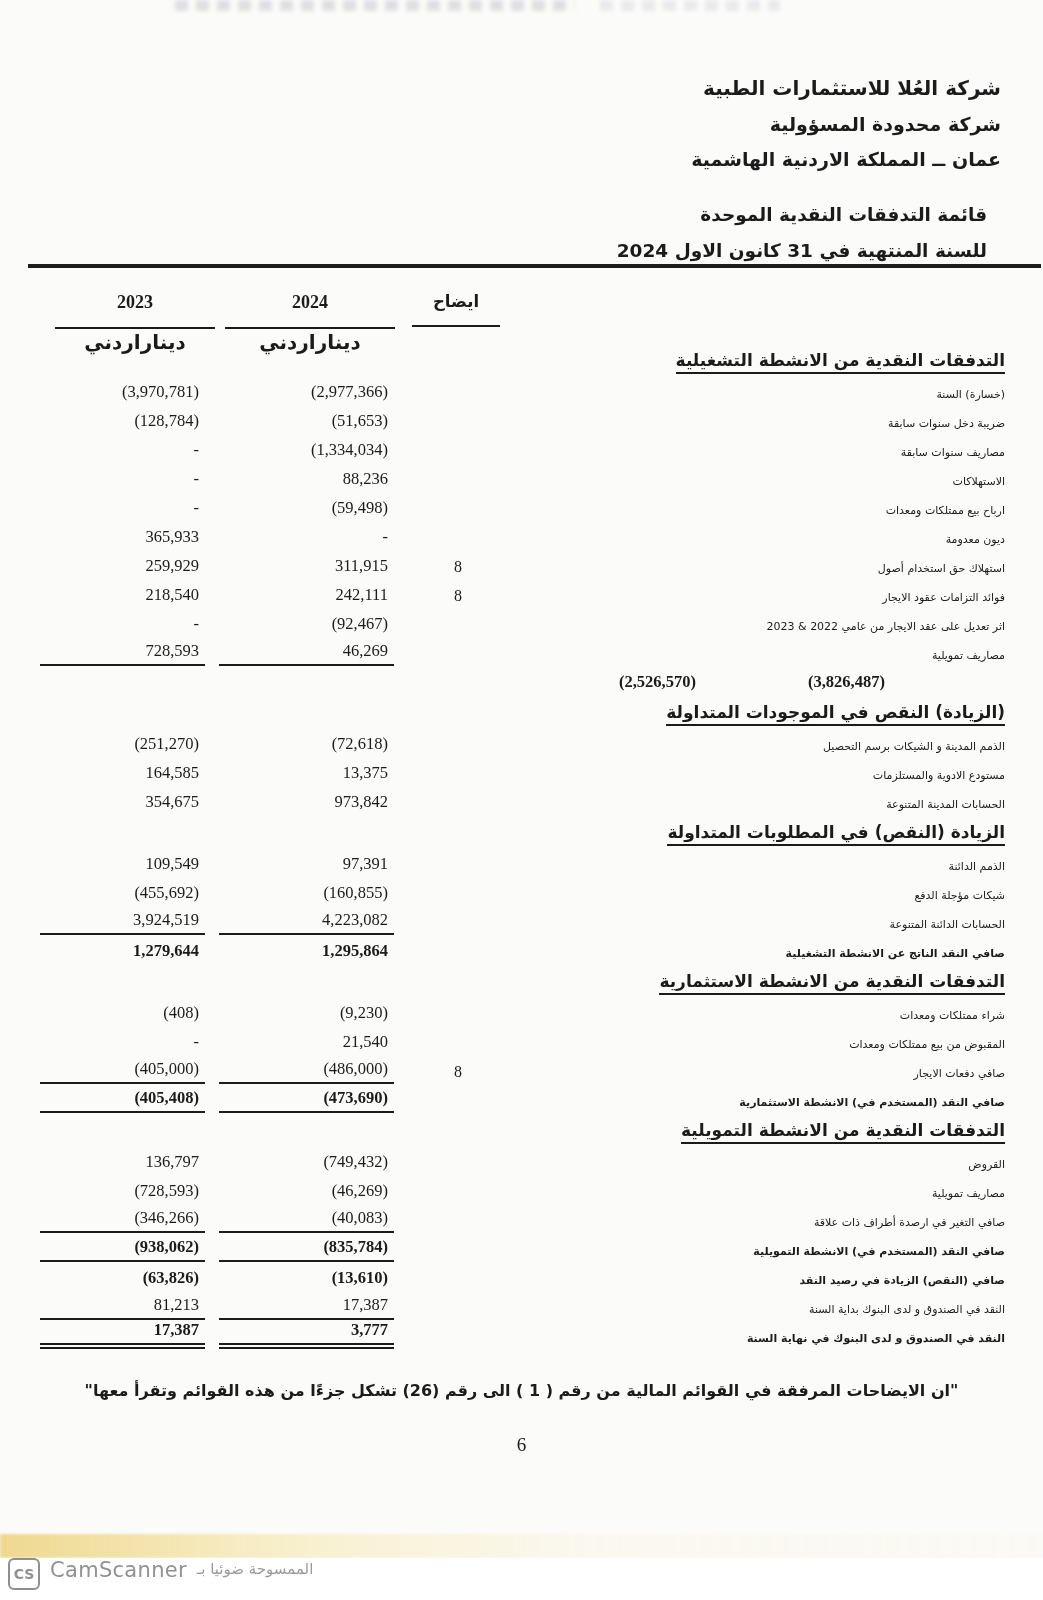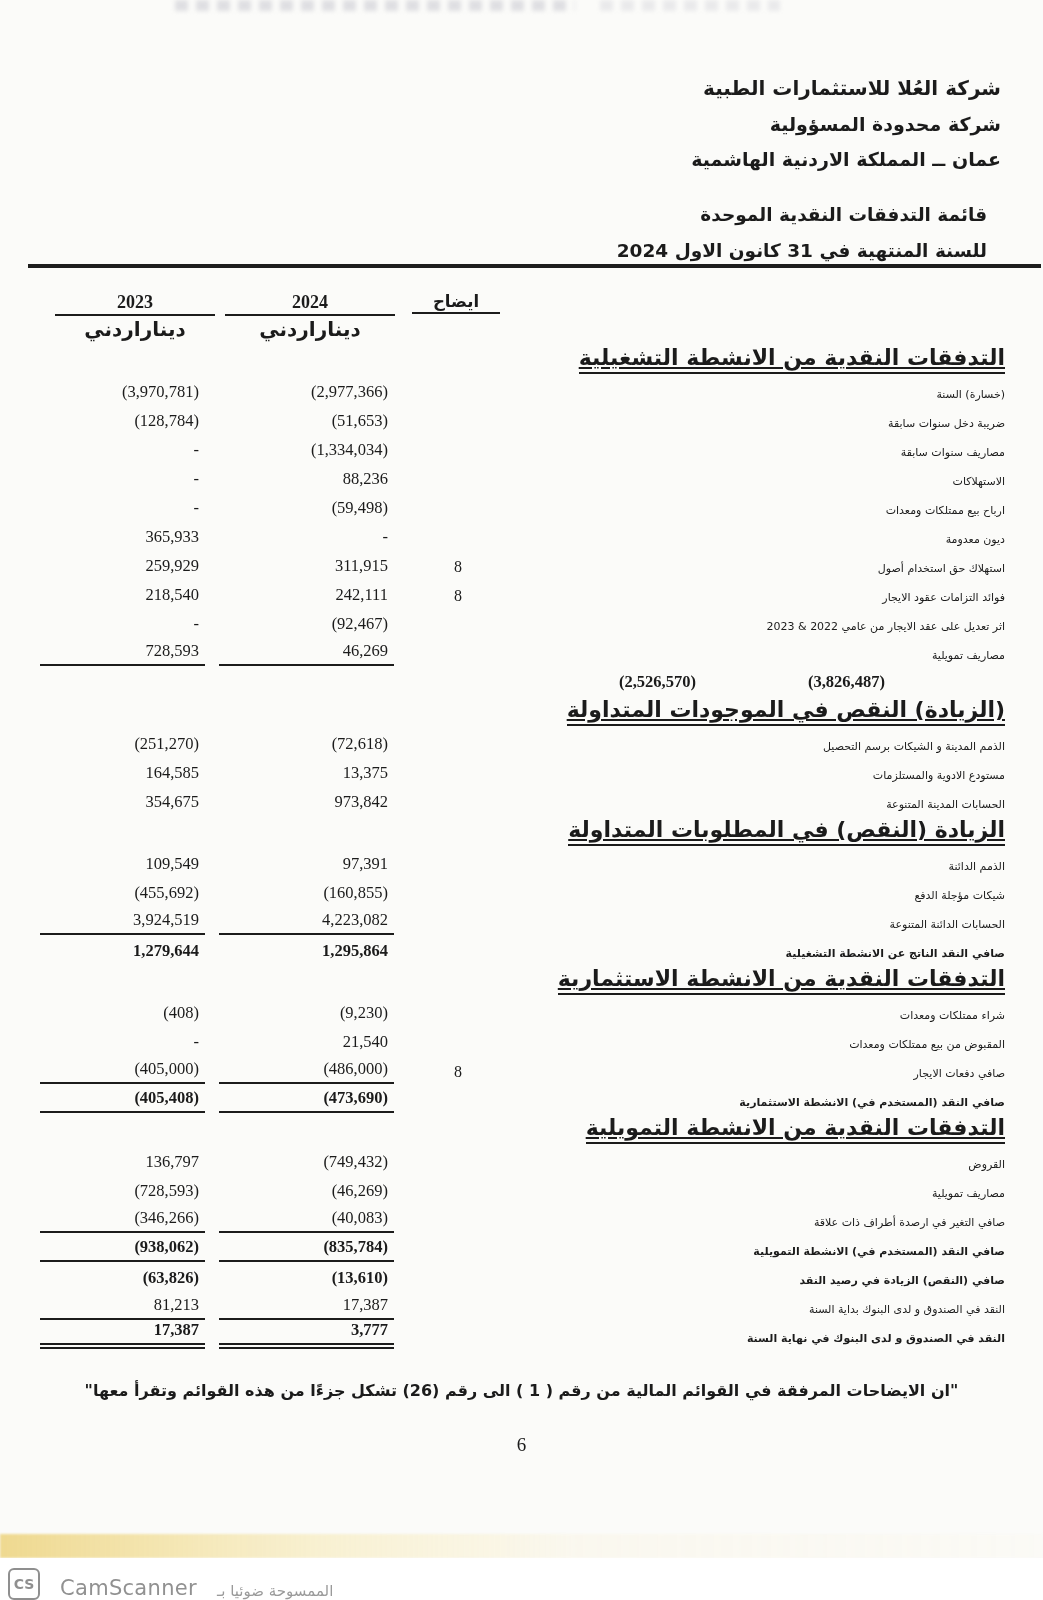--- a/index.html
+++ b/index.html
@@ -37,38 +37,38 @@
   .stmt .t2{font-size:18.5px;}
   .toprule{
     position:absolute;top:264px;left:28px;right:2px;height:4px;
     background:#1d1d1d;
   }
 
   
   .colhead{position:absolute;text-align:center;}
   .colhead .yr{
     font-family:"Liberation Serif", serif;font-weight:bold;font-size:18px;
-    border-bottom:2.5px solid #1c1c1c;padding-bottom:1px;display:block;
+    border-bottom:2.5px solid #1c1c1c;padding-bottom:14px;display:block;
   }
   .colhead .cur{font-size:20px;font-weight:bold;direction:rtl;padding-top:1px;display:block;}
   .ch-2023{top:292px;left:55px;width:160px;}
   .ch-2024{top:292px;left:225px;width:170px;}
   .ch-note{top:292px;left:412px;width:88px;}
   .ch-note .yr{font-family:"DejaVu Sans",sans-serif;font-size:16.5px;}
 
   
   .tbl{position:absolute;top:343px;left:40px;right:38px;}
   .row{
     display:flex;direction:rtl;align-items:flex-end;
     height:29px;column-gap:14px;
   }
   .row.section{height:31px;margin-bottom:2px;}
   .sec-label{
-    font-weight:bold;font-size:22px;
-    border-bottom:2px solid #1b1b1b;padding-bottom:2px;text-decoration:underline;
+    font-weight:bold;font-size:17px;
+    border-bottom:2px solid #1b1b1b;padding-bottom:2px;
   }
   .lbl{flex:1;text-align:right;font-size:11px;padding-bottom:3px;line-height:1.15;}
   .note{
     width:100px;text-align:center;
     font-family:"Liberation Serif", serif;font-size:16px;padding-bottom:3px;
   }
   .num{
     width:175px;direction:ltr;text-align:right;
     font-family:"Liberation Serif", serif;font-size:16.5px;
     padding:0 6px 3px 0;box-sizing:border-box;
@@ -91,21 +91,21 @@
   
   .smudge{
     position:absolute;left:0;right:0;bottom:42px;height:24px;
     background:linear-gradient(to right,
       rgba(236,209,118,.8), rgba(246,232,176,.55) 30%,
       rgba(250,243,220,.35) 55%, rgba(251,248,238,.25));
     filter:blur(1px);
   }
   .scanbar{
     position:absolute;left:0;right:0;bottom:0;height:42px;background:#ffffff;
-    display:flex;align-items:flex-end;gap:20px;padding-left:8px;box-sizing:border-box;
+    display:flex;align-items:flex-start;gap:10px;padding-left:8px;box-sizing:border-box;
   }
   .cs-logo{
     width:28px;height:28px;border:2.5px solid #8f8f8f;border-radius:6px;
     color:#8f8f8f;font-weight:bold;font-size:14px;
     display:flex;align-items:center;justify-content:center;background:#fff;
   }
   .cs-brand{color:#919191;font-size:21px;letter-spacing:.3px;}
   .cs-ar{color:#9a9a9a;font-size:15px;direction:rtl;padding-top:2px;}
 </style>
 </head>

